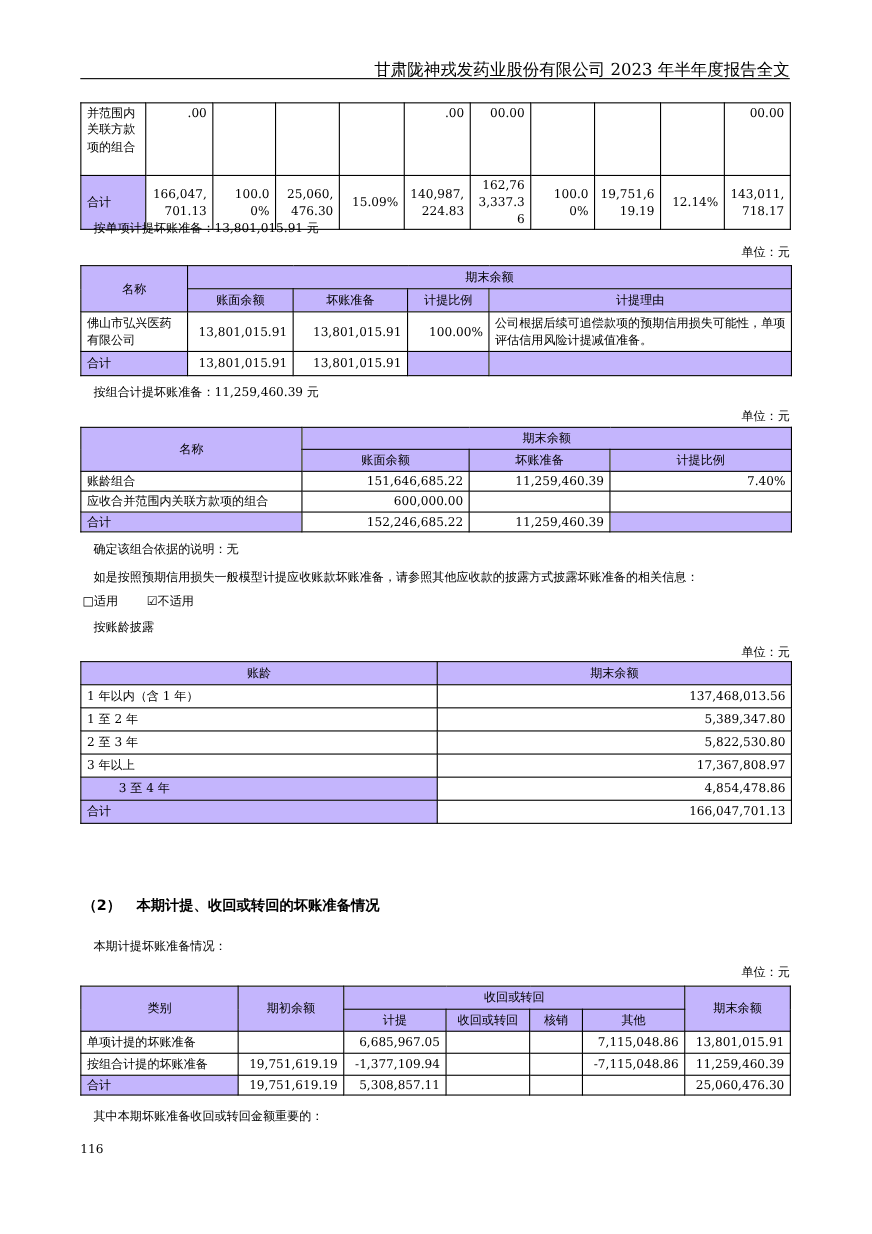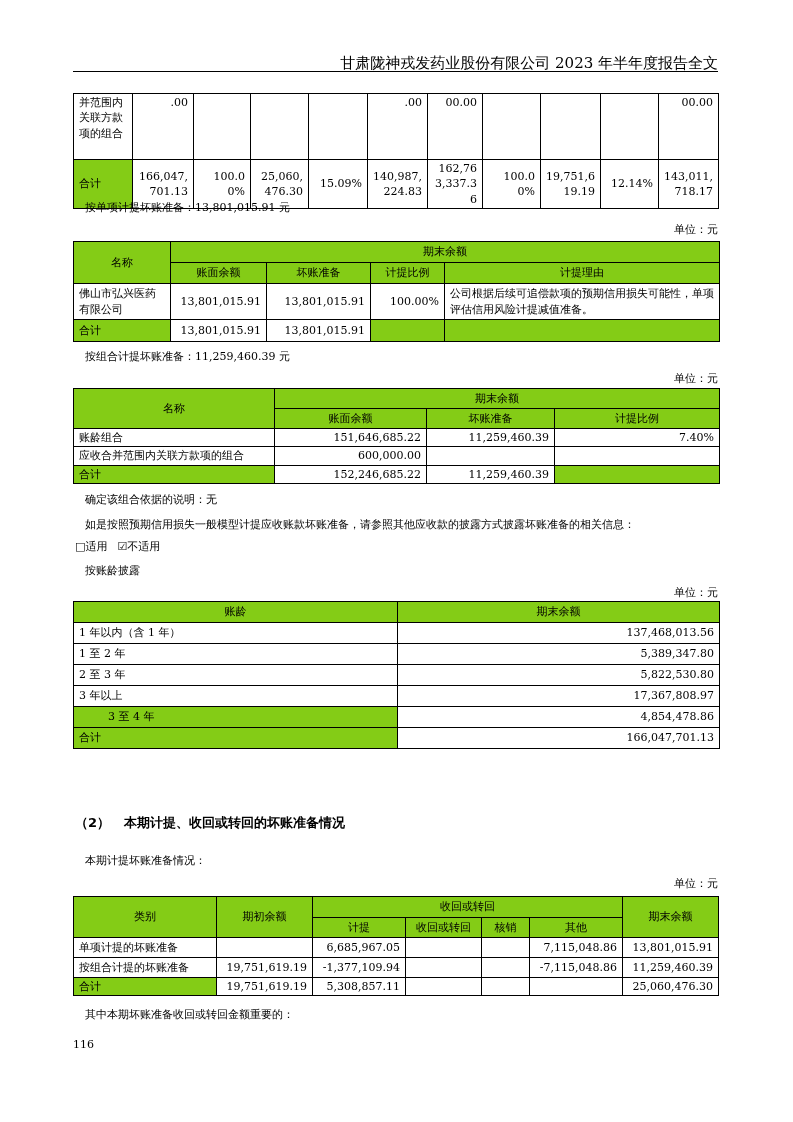--- a/index.html
+++ b/index.html
@@ -14,32 +14,32 @@
   .header-rule { top:71px; left:73px; width:645px; border-top:1.5px solid #000; height:0; }
   .para { font-size:11px; left:85px; }
   .unit { font-size:11px; left:73px; width:645px; text-align:right; }
   .heading { left:75px; font-size:13px; font-weight:bold; font-family:"DejaVu Sans","Liberation Sans",sans-serif; }
   .heading .hnum { margin-right:14px; }
   .pagenum { top:1038px; left:73px; width:645px; text-align:left; font-size:11px; }
 
   table.t { position:absolute; left:73px; border-collapse:collapse; table-layout:fixed; }
   table.t td { border:1px solid #000; font-size:11px; padding:1px 5px; vertical-align:middle; line-height:1.4; overflow:hidden; }
   table.t { border:1.5px solid #000;padding-left:27px; }
-  .g { background:#84cc16; }
+  .g { background:#c4b5fd; }
   .c { text-align:center; }
   .r { text-align:right; }
   .l { text-align:left; }
   .vtop { vertical-align:top !important; }
   .wrapnum { word-break:break-all; }
   .ind { padding-left:34px !important; }
   .t1 td { padding:1px 6px; }
   .reason-cell { line-height:1.5; }
   .cbline { left:75px; font-size:11px; }
   .cbline .cb { font-family:"DejaVu Sans","Liberation Sans",sans-serif; font-size:11px; }
-  .cbline .grp { margin-right:10px; }
+  .cbline .grp { margin-right:26px; }
 </style>
 </head>
 <body>
 
 <div class="page">
 
   <div class="abs doc-header">甘肃陇神戎发药业股份有限公司 2023 年半年度报告全文</div>
   <div class="abs header-rule"></div>
 
   <table class="t t1" style="top:93px; width:645px;">

